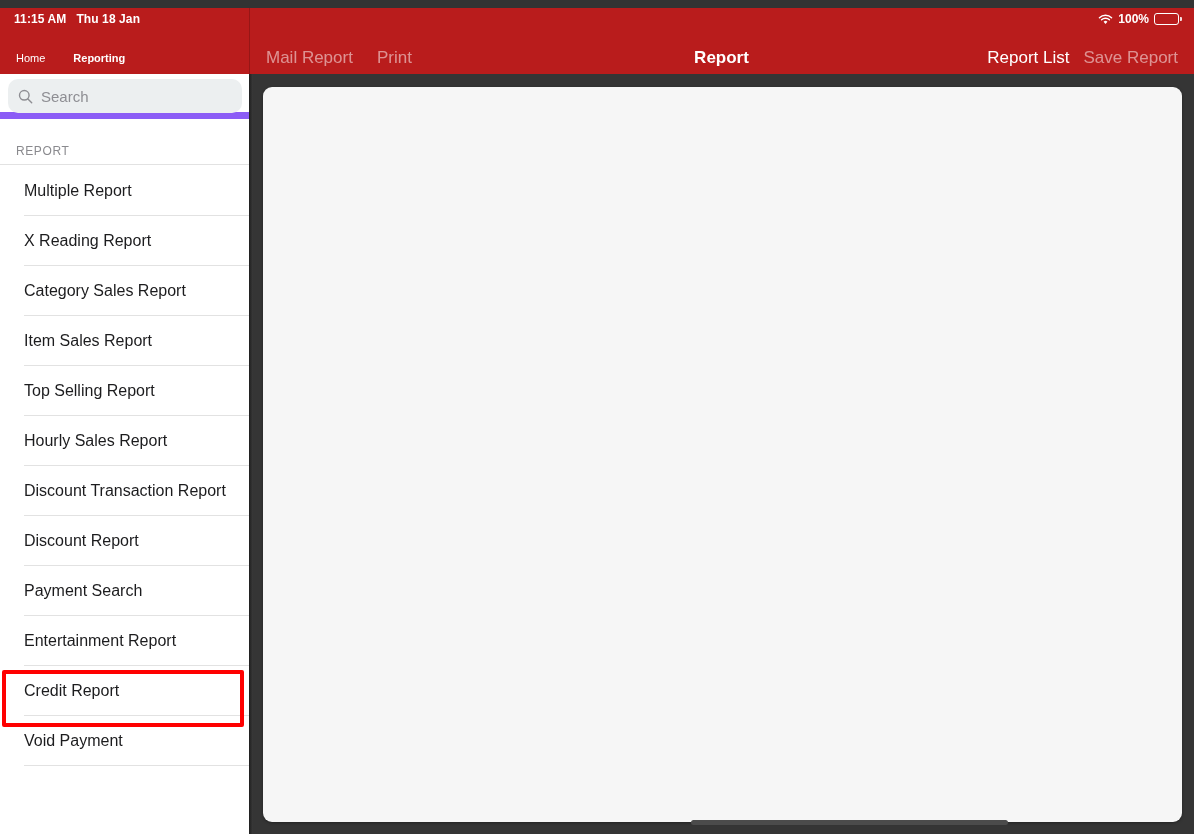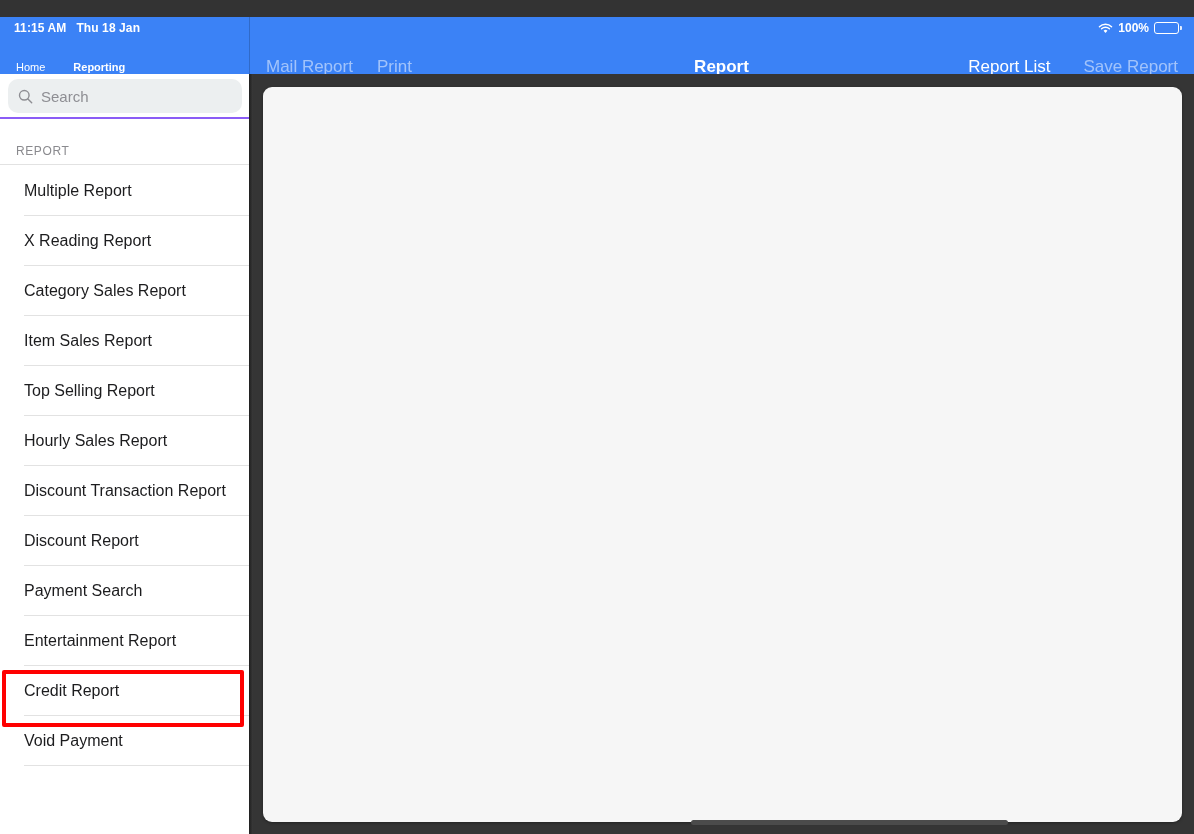--- a/index.html
+++ b/index.html
@@ -6,22 +6,22 @@
   html, body {
     width:1194px; height:834px;
     font-family:"Liberation Sans", sans-serif;
     background:#333333;
     overflow:hidden;
   }
   #screen { position:relative; width:1194px; height:834px; background:#333333; }
 
   
   #topbar {
-    position:absolute; left:0; top:17px; width:1194px; height:74px;
-    background:#3b82f6;
+    position:absolute; left:0; top:8px; width:1194px; height:74px;
+    background:#b91c1c;
   }
   #topbar-divider {
     position:absolute; left:249px; top:0; width:1px; height:74px;
     background:rgba(0,0,0,0.18);
   }
   #topbar-underline {
     position:absolute; left:0; top:73px; width:249px; height:1px;
     background:rgba(0,0,0,0.22);
   }
 
@@ -64,34 +64,34 @@
   #nav-actions-left .nav-btn { color:rgba(255,255,255,0.52); font-size:17px; }
 
   #nav-title {
     position:absolute; left:249px; right:0; top:36px; height:28px;
     display:flex; align-items:center; justify-content:center;
     color:#ffffff; font-size:17px; font-weight:bold;
   }
 
   #nav-actions-right {
     position:absolute; right:16px; top:36px; height:28px;
-    display:flex; align-items:center; gap:33px;
+    display:flex; align-items:center; gap:14px;
   }
   #nav-actions-right .nav-btn { color:#ffffff; font-size:17px; }
   #nav-actions-right .nav-btn.disabled { color:rgba(255,255,255,0.52); }
 
   
   #sidebar {
     position:absolute; left:0; top:74px; width:249px; height:760px;
     background:#ffffff; overflow:hidden;
   }
   #search-wrap {
     position:absolute; left:0; top:0; width:249px; height:45px;
     background:#ffffff;
-    border-bottom:2px solid #8b5cf6;
+    border-bottom:7px solid #8b5cf6;
   }
   #search-field {
     position:absolute; left:8px; top:5px; width:234px; height:34px;
     background:#eceff0; border-radius:10px;
     display:flex; align-items:center; padding:0 10px; gap:8px;
   }
   .search-icon { display:block; width:15px; height:15px; flex:0 0 auto; }
   #search-placeholder { color:#8e8e93; font-size:15px; }
 
   #section-header {

